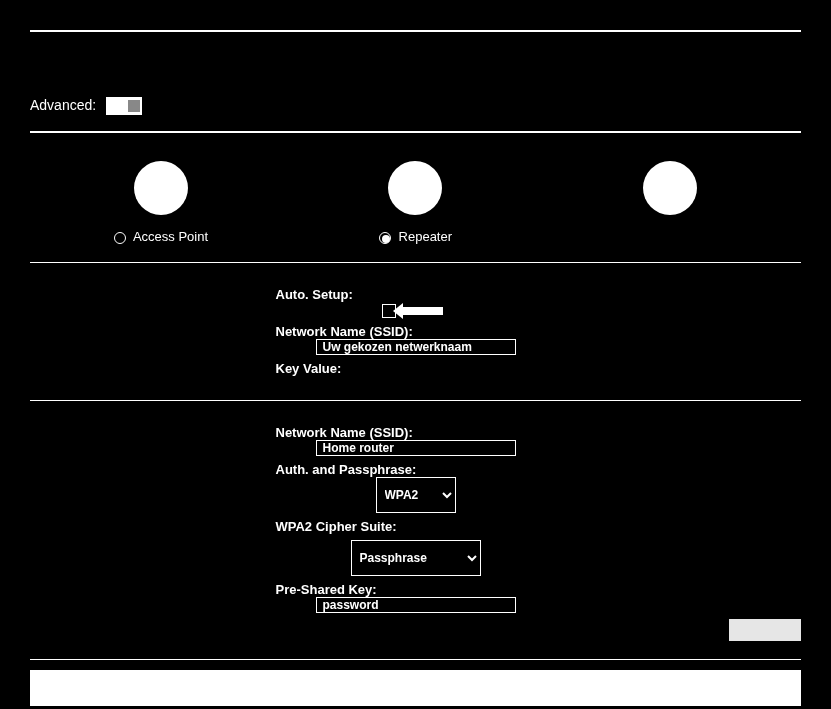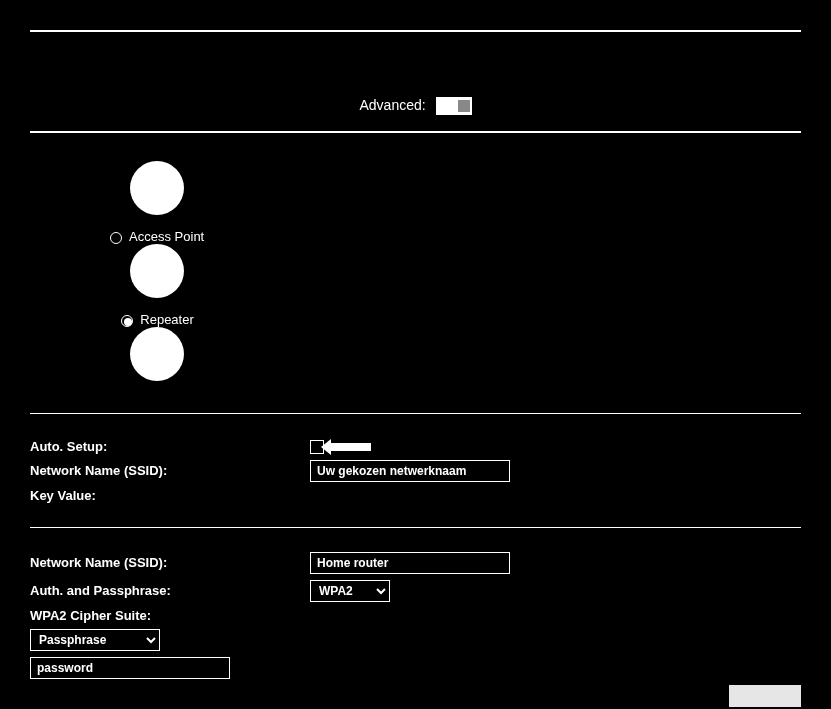--- a/index.html
+++ b/index.html
@@ -8,21 +8,21 @@
     color: #fff;
     font-family: Arial, sans-serif;
     font-size: 13px;
     width: 831px;
     height: 709px;
     padding: 20px 30px;
   }
   .hr { border: none; border-top: 2px solid #fff; margin: 10px 0; }
   .hr-thin { border: none; border-top: 1px solid #fff; margin: 8px 0; }
   .topbar {
-    text-align: center;
+    text-align: left;
     padding: 55px 0 6px 0;
     font-size: 14px;
   }
   .topbar .toggle {
     display: inline-block;
     vertical-align: middle;
     width: 36px; height: 18px;
     background: #fff;
     margin-left: 6px;
     position: relative;
@@ -31,21 +31,20 @@
     content: '';
     position: absolute;
     right: 2px; top: 3px;
     width: 12px; height: 12px;
     background: #888;
   }
   .mode-row {
     display: flex;
     justify-content: center;
     padding: 18px 0 10px 0;
-    flex-direction: column;
   }
   .mode-col { text-align: center; width: 33%; }
   .mode-circle {
     width: 54px; height: 54px; border-radius: 50%;
     background: #fff; margin: 0 auto 14px auto;
   }
   .mode-label { font-size: 13px; }
   .radio-empty, .radio-filled {
     display: inline-block; width: 12px; height: 12px;
     border: 1.8px solid #fff; border-radius: 50%;
@@ -53,39 +52,40 @@
     position: relative;
   }
   .radio-filled::after {
     content: ''; position: absolute; left: 2px; top: 2px;
     width: 8px; height: 8px; border-radius: 50%; background: #fff;
   }
   .form-section { padding: 10px 0; }
   .form-row {
     display: flex; align-items: center;
     margin: 6px 0;
+    flex-direction: column;
   }
   .form-label {
     width: 280px;
     font-size: 13px;
     font-weight: bold;
   }
   .form-field { flex: 1; }
   .text-input {
     background: #000; color: #fff;
     border: 1.5px solid #fff;
     padding: 3px 6px;
     font-size: 12px; font-weight: bold;
-    width: 200px; height: 22px;
+    width: 200px; height: 16px;
   }
   .select-input {
     background: #000; color: #fff;
     border: 1.5px solid #fff; padding: 2px 4px;
     font-size: 12px; font-weight: bold;
-    height: 22px;
+    height: 36px;
   }
   .checkbox-sq {
     display: inline-block; width: 14px; height: 14px;
     border: 1.5px solid #fff; vertical-align: middle;
     margin-right: 3px; position: relative;
   }
   .checkbox-sq.checked::after {
     content: '✓'; position: absolute;
     left: 0px; top: -3px; font-size: 14px; color: #fff;
     font-weight: bold;
@@ -209,20 +209,21 @@
     <div class="form-label">WPA2 Cipher Suite:</div>
   </div>
   <div class="form-row">
     <div class="form-field">
       <select class="select-input" style="width:130px">
         <option>Passphrase</option>
       </select>
     </div>
   </div>
   <div class="form-row">
+    <div class="form-label">Pre-Shared Key:</div>
     <div class="form-field">
       <input class="text-input" value="password" style="">
     </div>
   </div>
   <button class="apply-btn"></button>
 </div>
 
 <hr class="hr-thin">
 
 <div class="status-bar"></div>

